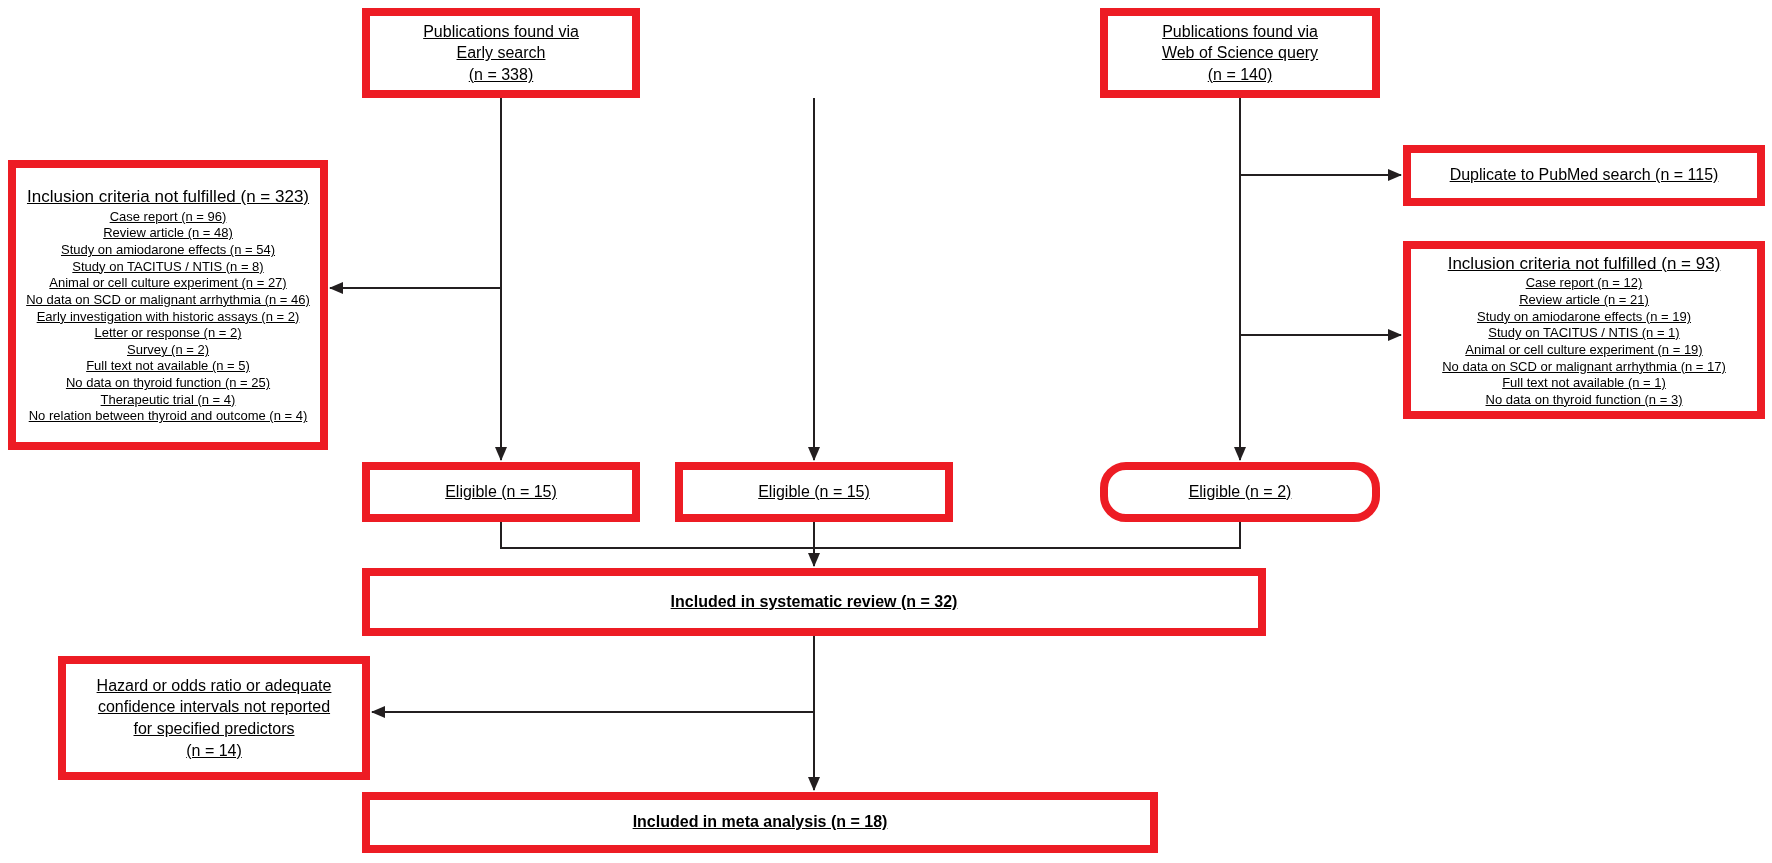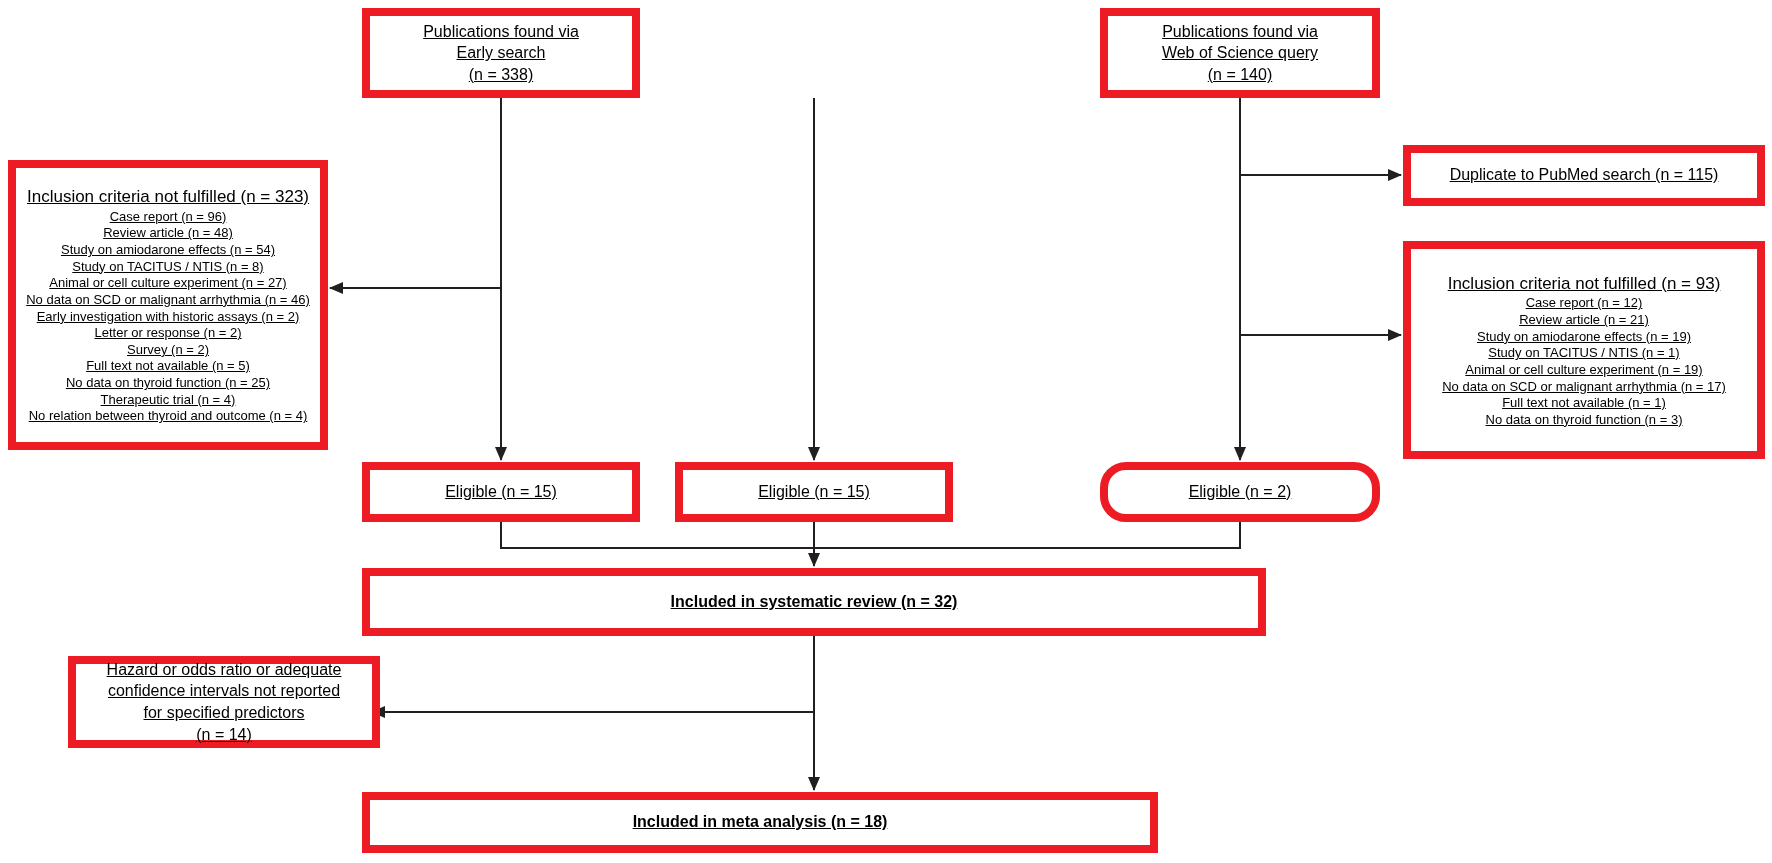--- a/index.html
+++ b/index.html
@@ -93,21 +93,21 @@
     <div class="excl-item">Full text not available (n = 5)</div>
     <div class="excl-item">No data on thyroid function (n = 25)</div>
     <div class="excl-item">Therapeutic trial (n = 4)</div>
     <div class="excl-item">No relation between thyroid and outcome (n = 4)</div>
   </div>
 
   <div class="box" style="left: 1403px; top: 145px; width: 362px; height: 61px; border-color: rgb(237, 28, 36);">
     <div class="label">Duplicate to PubMed search (n = 115)</div>
   </div>
 
-  <div class="box" style="left: 1403px; top: 241px; width: 362px; height: 218px; border-color: rgb(237, 28, 36);">
+  <div class="box" style="left: 1403px; top: 241px; width: 362px; height: 178px; border-color: rgb(237, 28, 36);">
     <div class="excl-title">Inclusion criteria not fulfilled (n = 93)</div>
     <div class="excl-item">Case report (n = 12)</div>
     <div class="excl-item">Review article (n = 21)</div>
     <div class="excl-item">Study on amiodarone effects (n = 19)</div>
     <div class="excl-item">Study on TACITUS / NTIS (n = 1)</div>
     <div class="excl-item">Animal or cell culture experiment (n = 19)</div>
     <div class="excl-item">No data on SCD or malignant arrhythmia (n = 17)</div>
     <div class="excl-item">Full text not available (n = 1)</div>
     <div class="excl-item">No data on thyroid function (n = 3)</div>
   </div>
@@ -119,21 +119,21 @@
     <div class="label">Eligible (n = 15)</div>
   </div>
   <div class="box" style="left: 1100px; top: 462px; width: 280px; height: 60px; border-color: rgb(237, 28, 36); border-radius: 26px;">
     <div class="label">Eligible (n = 2)</div>
   </div>
 
   <div class="box" style="left: 362px; top: 568px; width: 904px; height: 68px; border-color: rgb(237, 28, 36);">
     <div class="label bold">Included in systematic review (n = 32)</div>
   </div>
 
-  <div class="box" style="left: 68px; top: 656px; width: 312px; height: 92px; border-color: rgb(237, 28, 36);">
+  <div class="box" style="left: 58px; top: 656px; width: 312px; height: 124px; border-color: rgb(237, 28, 36);">
     <div class="line">Hazard or odds ratio or adequate</div>
     <div class="line">confidence intervals not reported</div>
     <div class="line">for specified predictors</div>
     <div class="line">(n = 14)</div>
   </div>
 
   <div class="box" style="left: 362px; top: 792px; width: 796px; height: 61px; border-color: rgb(237, 28, 36);">
     <div class="label bold">Included in meta analysis (n = 18)</div>
   </div>
 

